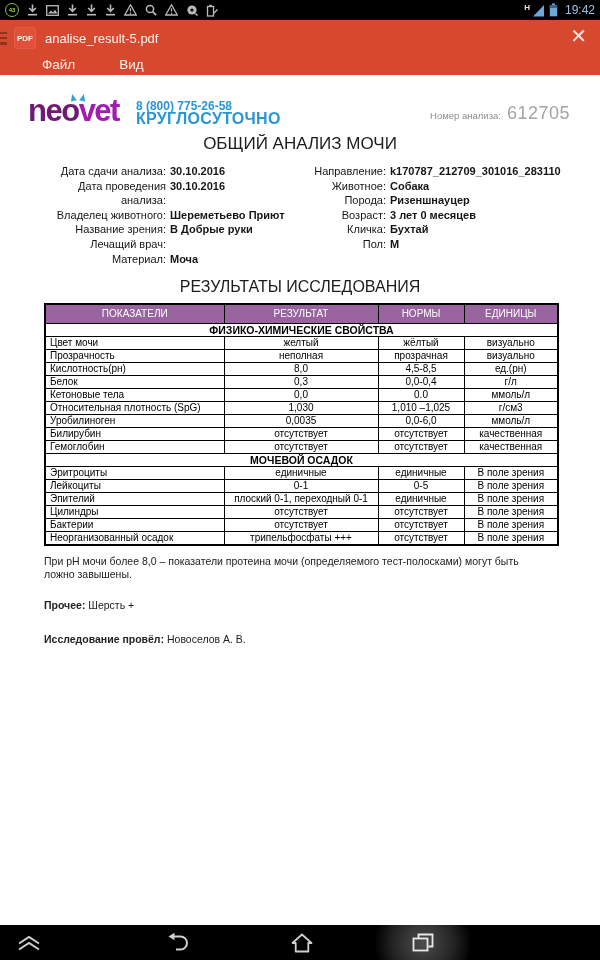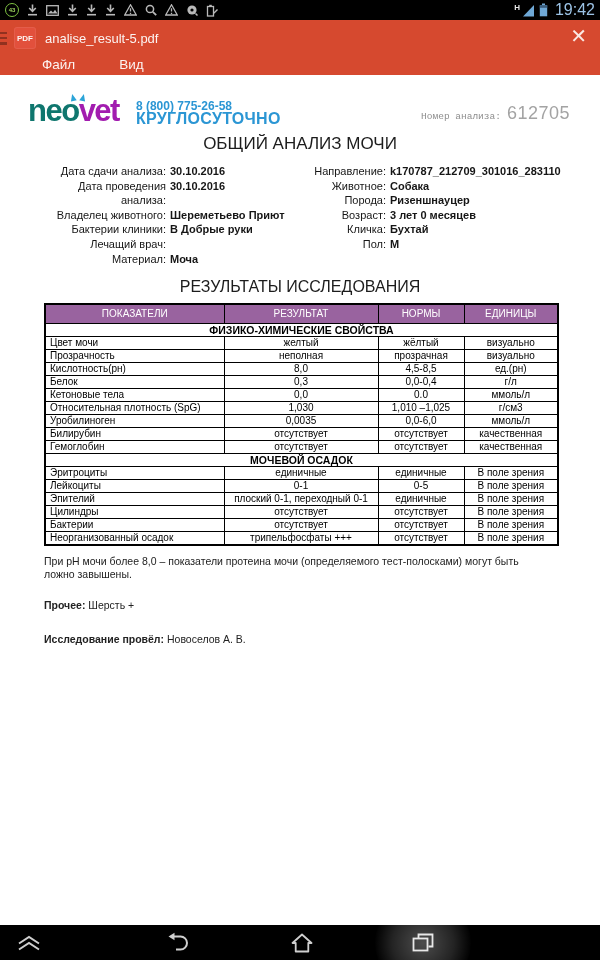--- a/index.html
+++ b/index.html
@@ -10,51 +10,51 @@
   }
   
   .status-bar{ position:absolute; top:0; left:0; width:600px; height:20px;
     background:#000; display:flex; align-items:center; padding:0 5px; }
   .sb-left{ display:flex; align-items:center; gap:8px; flex:1; }
   .sb-right{ display:flex; align-items:center; gap:4px; }
   .sb-ico svg{ display:block; }
   .sb-badge{ width:14px; height:14px; border:1.5px solid #7ec242; border-radius:50%;
     color:#9ed45e; font-size:6px; font-weight:bold; display:flex; align-items:center; justify-content:center; }
   .sb-net{ color:#e8e8e8; font-size:8px; font-weight:bold; margin-right:-2px; margin-top:-6px; }
-  .sb-time{ color:#9cc3e5; font-size:16px; margin-left:3px; }
+  .sb-time{ color:#9cc3e5; font-size:12px; margin-left:3px; }
   
   .app-header{ position:absolute; top:20px; left:0; width:600px; height:55px;
     background:#d6492f; color:#fff; box-shadow:0 1px 3px rgba(0,0,0,.35); }
   .ah-top{ display:flex; align-items:center; height:33px; padding-top:3px; }
   .hamburger{ width:7px; height:13px; display:flex; flex-direction:column;
     justify-content:space-between; margin-right:7px; }
   .hamburger i{ display:block; height:2.6px; width:7px; background:rgba(0,0,0,.32); }
   .pdf-badge{ width:22px; height:22px; background:#e2503c; border-radius:3px;
     font-size:8px; font-weight:bold; color:#fdf3f1; display:flex; align-items:center;
     justify-content:center; margin-right:9px; box-shadow:0 0 0 1px rgba(255,255,255,.08) inset; }
   .filename{ font-size:13px; color:#fdf4f2; }
   .close-btn{ position:absolute; right:13px; top:5px; font-size:20px; line-height:22px;
     color:#fbe9e4; font-weight:300; cursor:default; }
   .ah-menu{ display:flex; align-items:center; height:22px; padding-left:42px; gap:44px; }
   .menu-item{ font-size:13.5px; color:#fdf4f2; }
   
   .document{ position:absolute; top:75px; left:0; width:600px; height:850px; background:#fff; }
   .doc-header{ display:flex; align-items:flex-start; padding:22px 30px 0 28px; }
   .logo{ font-size:31px; font-weight:bold; letter-spacing:-1.5px; line-height:28px; position:relative; }
-  .logo .neo{ color:#0f766e; } .logo .vet{ color:#a21caf; }
+  .logo .neo{ color:#701a75; } .logo .vet{ color:#a21caf; }
   .logo .ear{ position:absolute; width:0; height:0; top:-3px;
     border-left:3px solid transparent; border-right:3px solid transparent;
     border-bottom:7px solid #2ba4d8; }
   .logo .ear.l{ left:42px; transform:rotate(-14deg); }
   .logo .ear.r{ left:52px; transform:rotate(14deg); }
   .phone{ margin-left:17px; color:#2b96d4; font-weight:bold; padding-top:2px; }
   .phone .num{ font-size:12px; line-height:14px; }
   .phone .cap{ font-size:16px; line-height:12px; letter-spacing:.3px; }
   .analysis-no{ margin-left:auto; display:flex; align-items:baseline; gap:6px; padding-top:6px; }
-  .an-label{ color:#8e8e8e; font-size:9.5px;font-family:Liberation Mono, monospace; }
+  .an-label{ color:#8e8e8e; font-size:9.5px; }
   .an-value{ color:#a3a3a3; font-size:18px; letter-spacing:.5px; }
   .doc-title{ text-align:center; font-size:17px; color:#1c1c1c; margin-top:9px; }
   .meta{ display:flex; padding:10px 30px 0 30px; font-size:11px; color:#161616; }
   .meta-col{ width:50%; }
   .meta-row{ display:flex; line-height:14.6px; }
   .meta-label{ text-align:right; flex:none; }
   .meta-col.left .meta-label{ width:136px; }
   .meta-col.right .meta-label{ width:86px; }
   .meta-value{ font-weight:bold; margin-left:4px; white-space:nowrap; }
   .results-title{ text-align:center; font-size:16px; color:#1c1c1c; margin-top:12px; }
@@ -227,21 +227,21 @@
         </div>
         <div class="meta-row">
           <span class="meta-label">Дата проведения анализа:</span>
           <span class="meta-value">30.10.2016</span>
         </div>
         <div class="meta-row">
           <span class="meta-label">Владелец животного:</span>
           <span class="meta-value">Шереметьево Приют</span>
         </div>
         <div class="meta-row">
-          <span class="meta-label">Бактерии клиники:</span>
+          <span class="meta-label">Название зрения:</span>
           <span class="meta-value">В Добрые руки</span>
         </div>
         <div class="meta-row">
           <span class="meta-label">Лечащий врач:</span>
           <span class="meta-value"></span>
         </div>
         <div class="meta-row">
           <span class="meta-label">Материал:</span>
           <span class="meta-value">Моча</span>
         </div>

